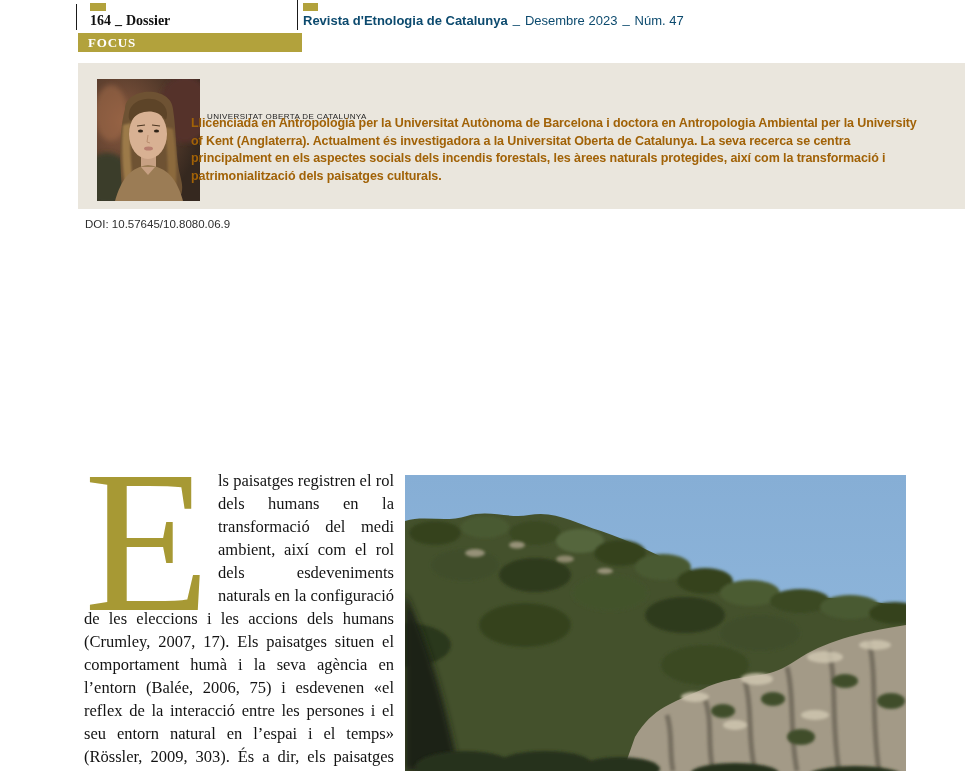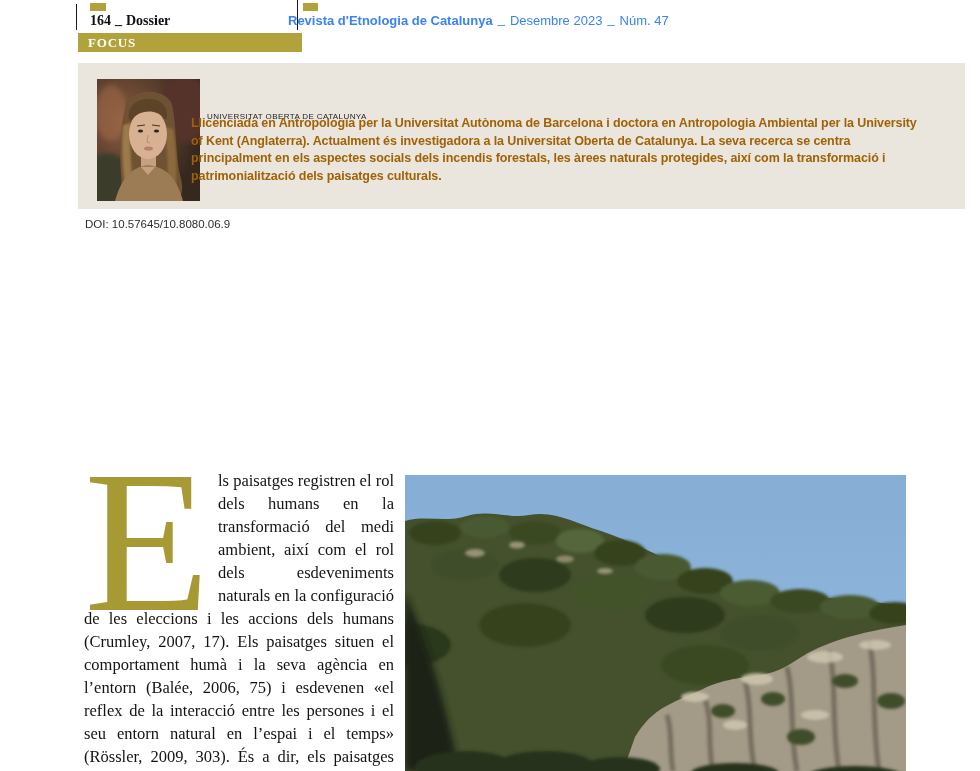--- a/index.html
+++ b/index.html
@@ -6,21 +6,21 @@
   .page{position:relative;width:980px;height:771px;background:#fff;overflow:hidden;
         font-family:"Liberation Serif",serif;}
 
   
   .hdr-rule-left{position:absolute;left:76px;top:4px;width:1px;height:26px;background:#1a1a1a;}
   .hdr-sq-left{position:absolute;left:90px;top:3px;width:16px;height:8px;background:var(--olive);}
   .hdr-left-text{position:absolute;left:90px;top:13px;font:700 14px/16px "Liberation Serif",serif;color:#101010;}
   .hdr-left-text .sep{font-weight:700;margin:0 4px;position:relative;top:-1px;}
   .hdr-rule-mid{position:absolute;left:297px;top:0;width:1px;height:30px;background:#1a1a1a;}
   .hdr-sq-right{position:absolute;left:303px;top:3px;width:15px;height:8px;background:var(--olive);}
-  .hdr-right-text{position:absolute;left:288px;top:13px;font:400 13px/16px "Liberation Sans",sans-serif;color:#3b82f6;text-align:center;}
+  .hdr-right-text{position:absolute;left:303px;top:13px;font:400 13px/16px "Liberation Sans",sans-serif;color:#0c4a6e;text-align:center;}
   .hdr-right-text .journal{font-weight:700;}
   .hdr-right-text .sep{margin:0 5px;position:relative;top:-2px;}
   .focus-bar{position:absolute;left:78px;top:33px;width:224px;height:19px;background:var(--olive);
              color:#fff;font:700 13px/19px "Liberation Serif",serif;letter-spacing:.8px;
              padding-left:10px;box-sizing:border-box;}
 
   
   .bio-box{position:absolute;left:78px;top:63px;width:887px;height:146px;background:#eae6dd;}
   .bio-photo{position:absolute;left:19px;top:16px;width:103px;height:122px;display:block;}
   .bio-name{position:absolute;left:129px;top:15px;font:700 19px/22px "Liberation Serif",serif;color:#a79934;}

